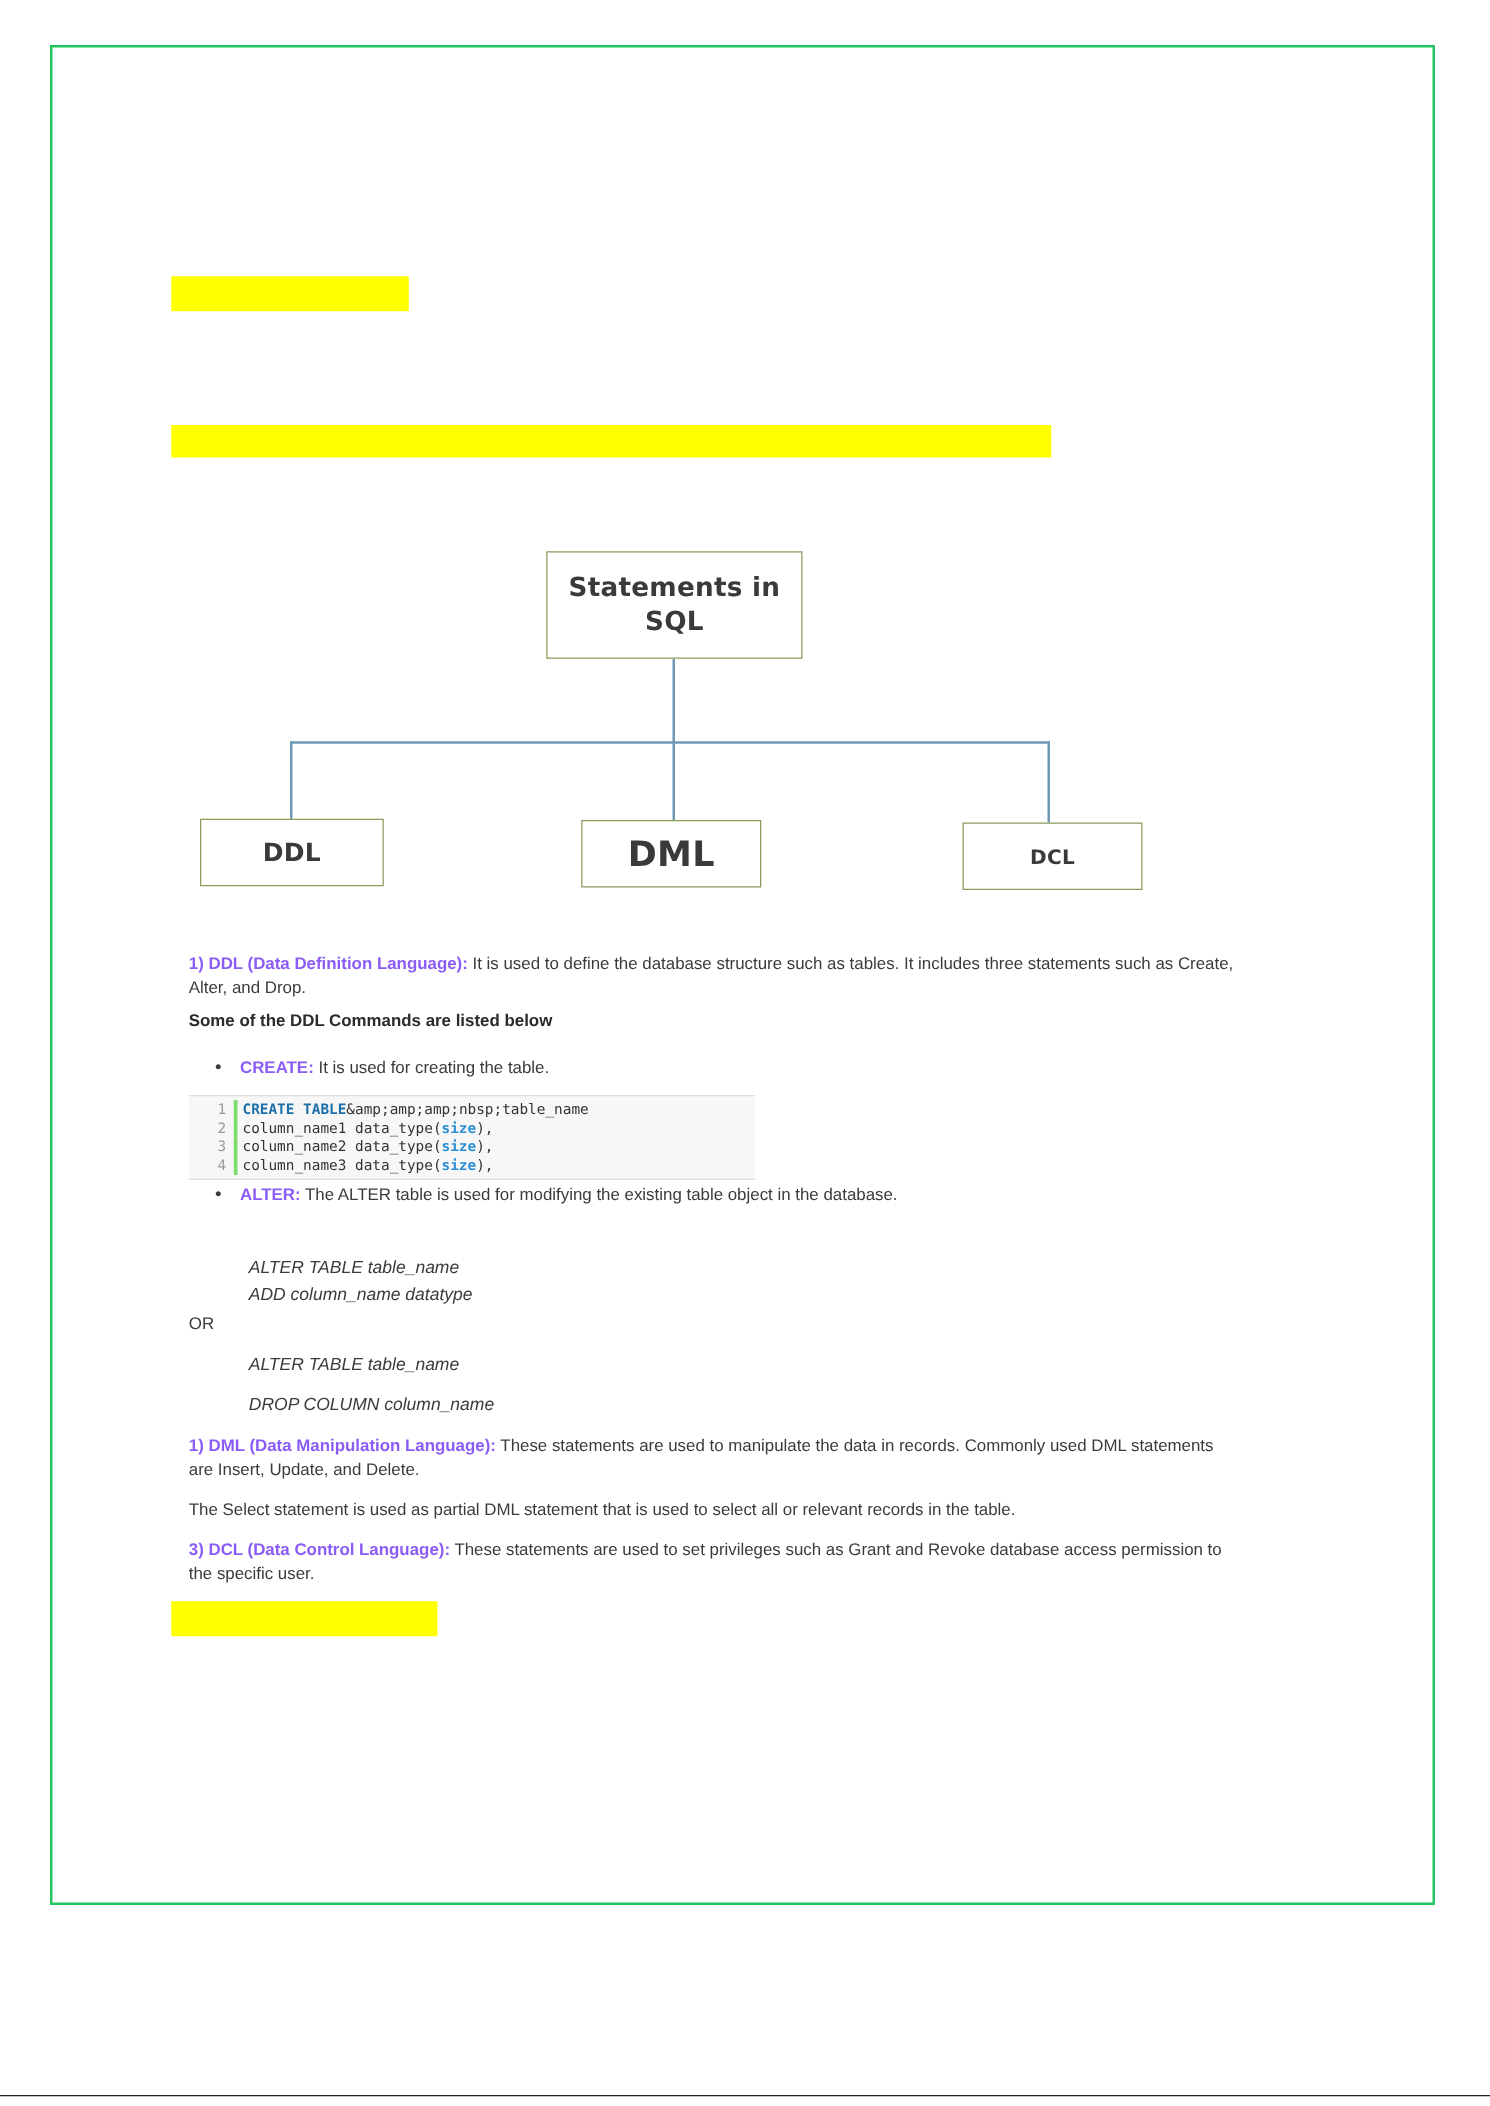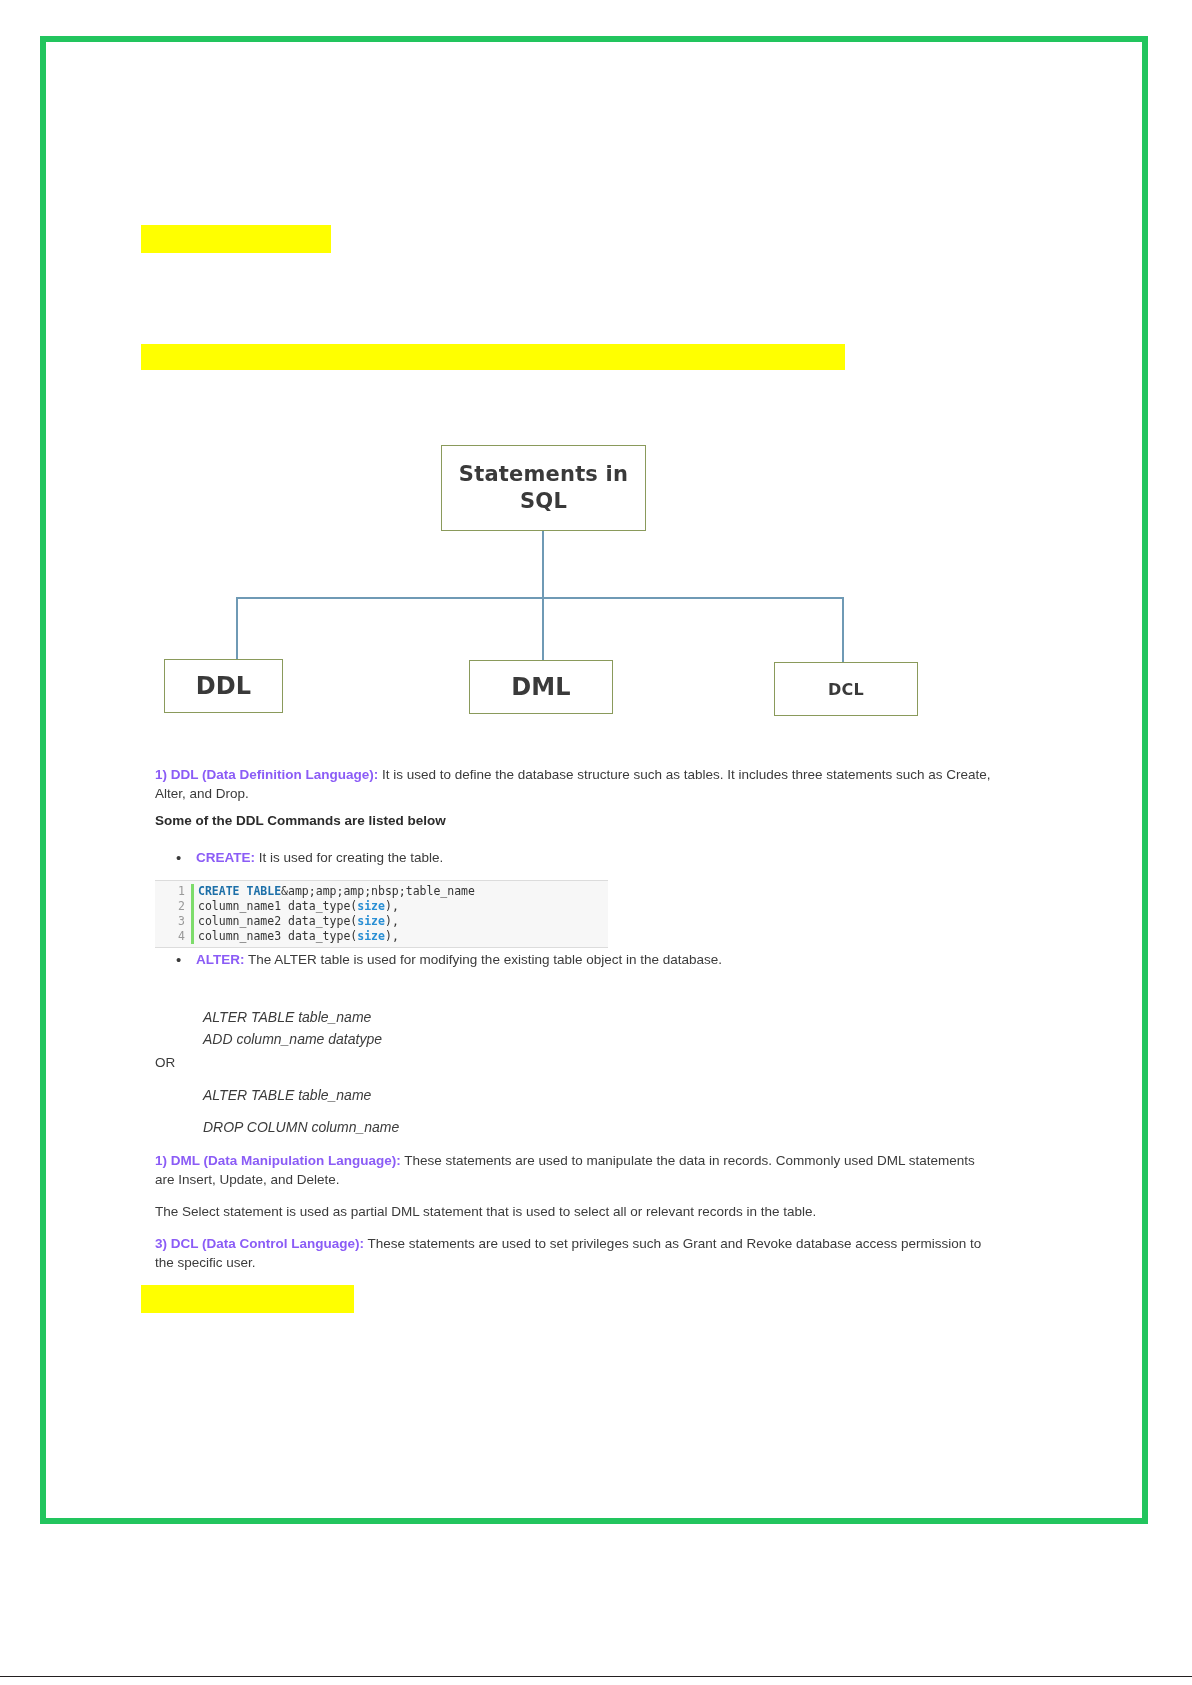--- a/index.html
+++ b/index.html
@@ -17,21 +17,21 @@
   }
 
   
   .page-sheet {
     position: absolute;
     left: 40px;
     top: 36px;
     width: 1108px;
     height: 1488px;
     background: #ffffff;
-    border: 6px solid #22c55e;
+    border: 2px solid #22c55e;
     box-sizing: border-box;
     text-decoration: underline;
   }
   .page-bottom-rule {
     position: absolute;
     left: 0px;
     top: 1676px;
     width: 1192px;
     height: 1px;
     background: #231f20;
@@ -80,31 +80,31 @@
     top: 38px;
     width: 205px;
     height: 86px;
     font-size: 21px;
     line-height: 1.28;
     font-weight: 600;
   }
   #node-ddl {
     left: 23px;
     top: 252px;
-    width: 119px;
+    width: 147px;
     height: 54px;
-    font-size: 24px;
+    font-size: 20px;
     font-weight: 700;
   }
   #node-dml {
     left: 328px;
     top: 253px;
     width: 144px;
     height: 54px;
-    font-size: 24px;
+    font-size: 28px;
     font-weight: 700;
   }
   #node-dcl {
     left: 633px;
     top: 255px;
     width: 144px;
     height: 54px;
     font-size: 16px;
     font-weight: 700;
   }

